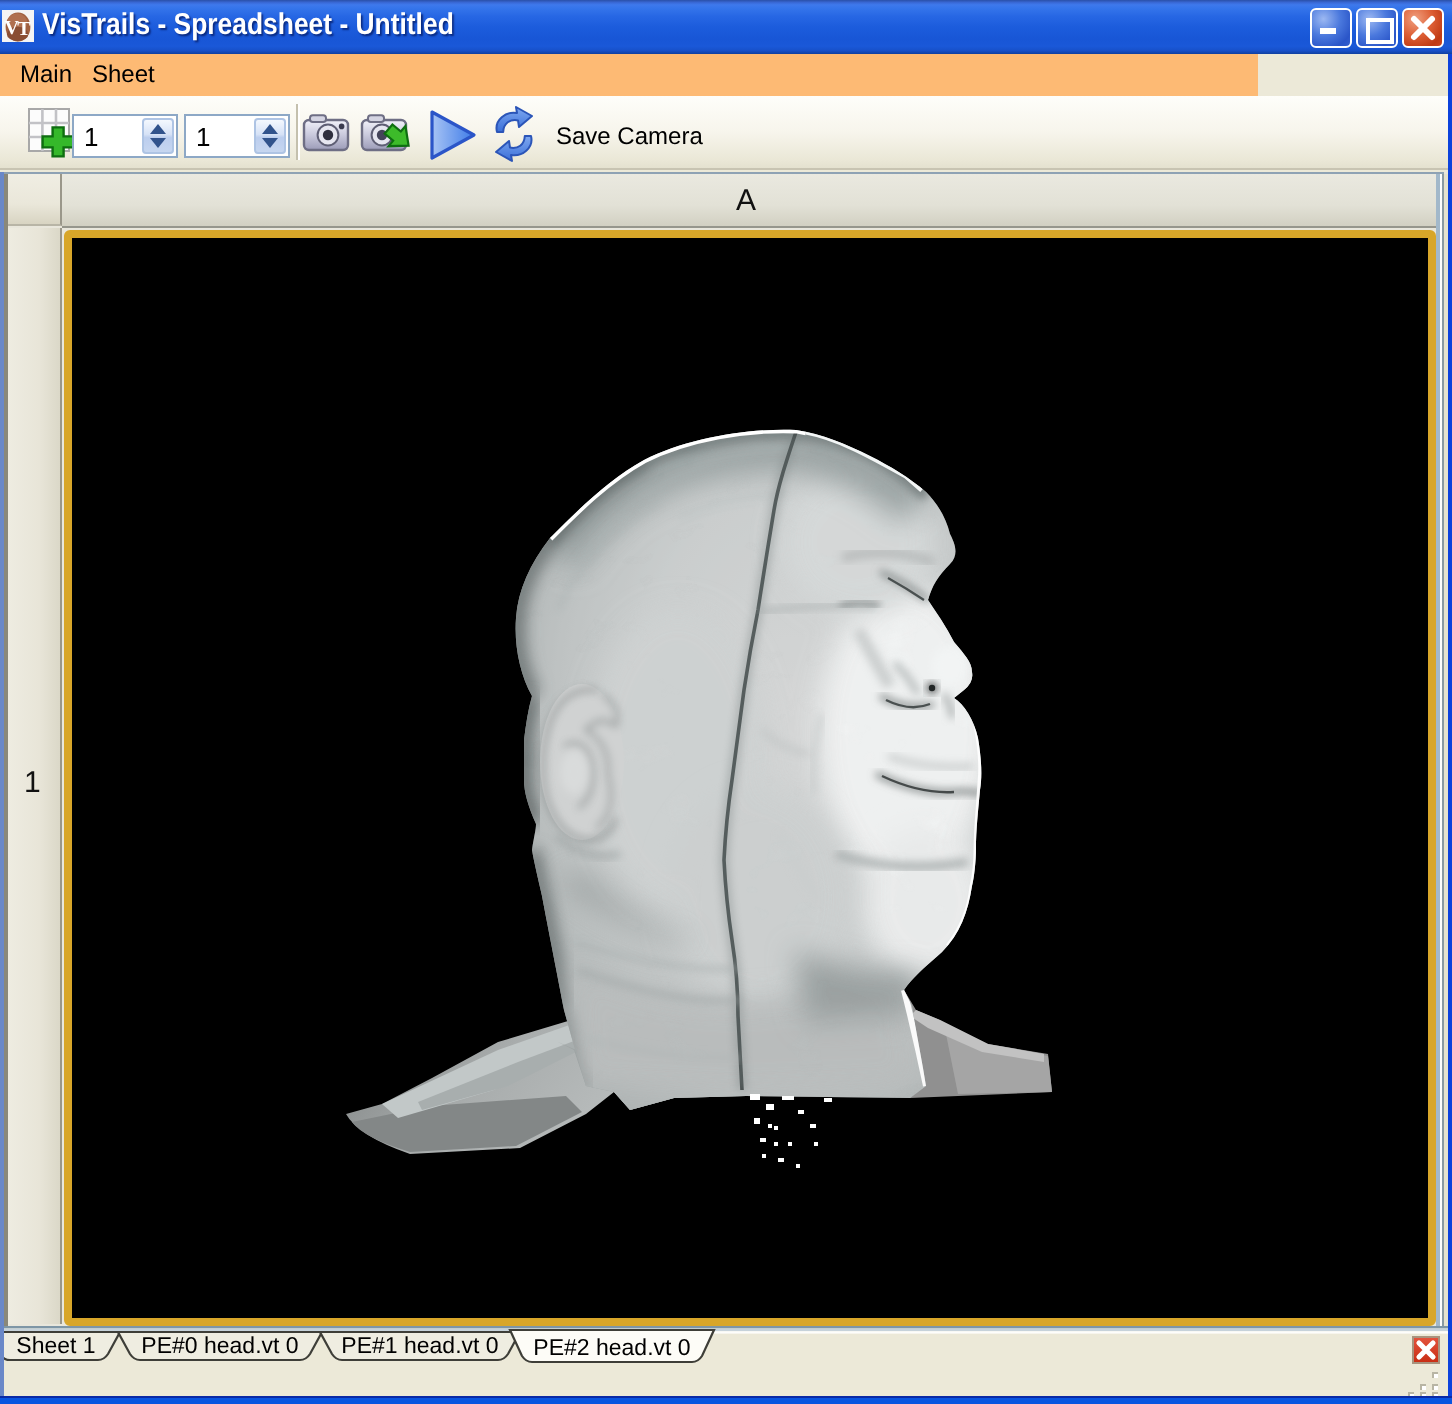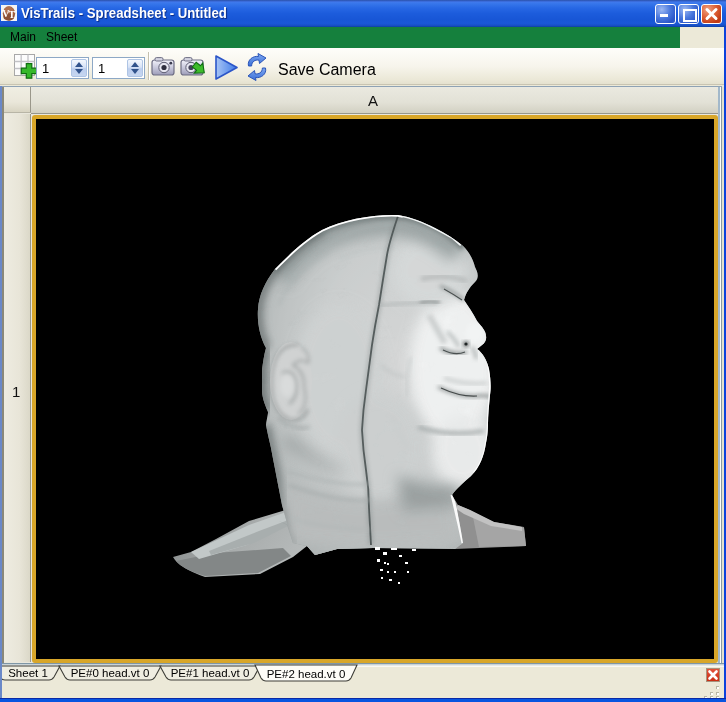--- a/index.html
+++ b/index.html
@@ -10,35 +10,35 @@
  background:linear-gradient(180deg,#2A50A8 0%,#3A6AD8 5%,#3E79EC 9%,#3474EA 16%,#2767E4 30%,#1C5CDC 50%,#1856D6 72%,#1A58D8 86%,#1750C8 94%,#1040A0 100%);}
 #vticon{left:1px;top:5px;width:16px;height:16px;background:#F4F4F4;}
 #title{left:21px;top:4px;color:#fff;font-weight:bold;font-size:15px;
  transform:scaleX(0.88);transform-origin:left top;
  text-shadow:1px 1px 1px #0A2A80;}
 .winbtn{top:4px;width:21px;height:20px;border-radius:3px;border:1px solid #fff;box-sizing:border-box;}
 #btnmin,#btnmax{background:radial-gradient(circle at 30% 25%,#9CB8F2 0%,#4A78DD 45%,#2A55C8 80%,#3560CE 100%);}
 #btnclose{background:radial-gradient(circle at 30% 25%,#F0A080 0%,#DD5F35 45%,#C03A14 80%,#CC4520 100%);}
 .glyph{position:absolute;color:#fff;}
 
-#menubar{left:0;top:27px;width:680px;height:21px;background:#15803d}
+#menubar{left:0;top:27px;width:629px;height:21px;background:#fdba74}
 #menubar span{position:absolute;top:3px;font-size:12px;color:#000}
 
 #toolbar{left:0;top:48px;width:726px;height:36px;
  background:linear-gradient(180deg,#FEFEFA 0%,#F7F5EC 50%,#EAE7D6 90%,#E4E1CF 100%);
  border-bottom:1px solid #C8C4B2;}
 .spin{position:absolute;top:57px;width:53px;height:22px;background:#fff;border:1px solid #8DA8C6;box-sizing:border-box}
 .spin .v{position:absolute;left:5px;top:3px;font-size:13px}
 .spin .btns{position:absolute;right:1px;top:1px;width:16px;height:18px;border-radius:2px;
  background:linear-gradient(180deg,#F4F8FE 0%,#D6E2F6 45%,#BCCEEE 55%,#C6D6F0 100%);border:1px solid #AEC4E4;box-sizing:border-box}
 .spin .up,.spin .dn{position:absolute;left:3px;width:0;height:0;border-left:4.5px solid transparent;border-right:4.5px solid transparent}
 .spin .up{top:2px;border-bottom:5px solid #31538C}
 .spin .dn{bottom:2px;border-top:5px solid #31538C}
 #tsep{left:148px;top:52px;width:2px;height:28px;background:linear-gradient(90deg,#C4C0AE 0 1px,#FFF 1px 2px)}
-#savecam{left:278px;top:61px;font-size:16px;color:#000}
+#savecam{left:278px;top:61px;font-size:12px;color:#000}
 
 #sheetframe{left:0px;top:86px;width:726px;height:579px;background:#E9E7DC}
 #fr-top{left:2px;top:86px;width:720px;height:1px;background:#8EA2B4}
 #fr-left{left:0px;top:86px;width:2px;height:579px;background:#6A88C8}
 #fr-left2{left:2px;top:87px;width:2px;height:578px;background:#8A887A}
 #fr-right1{left:718px;top:87px;width:2px;height:578px;background:#A2B8CA}
 #fr-right2{left:720px;top:87px;width:1px;height:578px;background:#FDFDFD}
 #fr-right3{left:721px;top:87px;width:1px;height:578px;background:#8A9AA2}
 #fr-right4{left:722px;top:87px;width:2px;height:578px;background:#E6E2CE}
 #cornercell{left:4px;top:87px;width:27px;height:26px;background:linear-gradient(180deg,#F0EEE3 0%,#EAE7DA 60%,#D8D4C2 100%);border-right:1px solid #9A978A;border-bottom:1px solid #B8B5A6;box-sizing:border-box}

